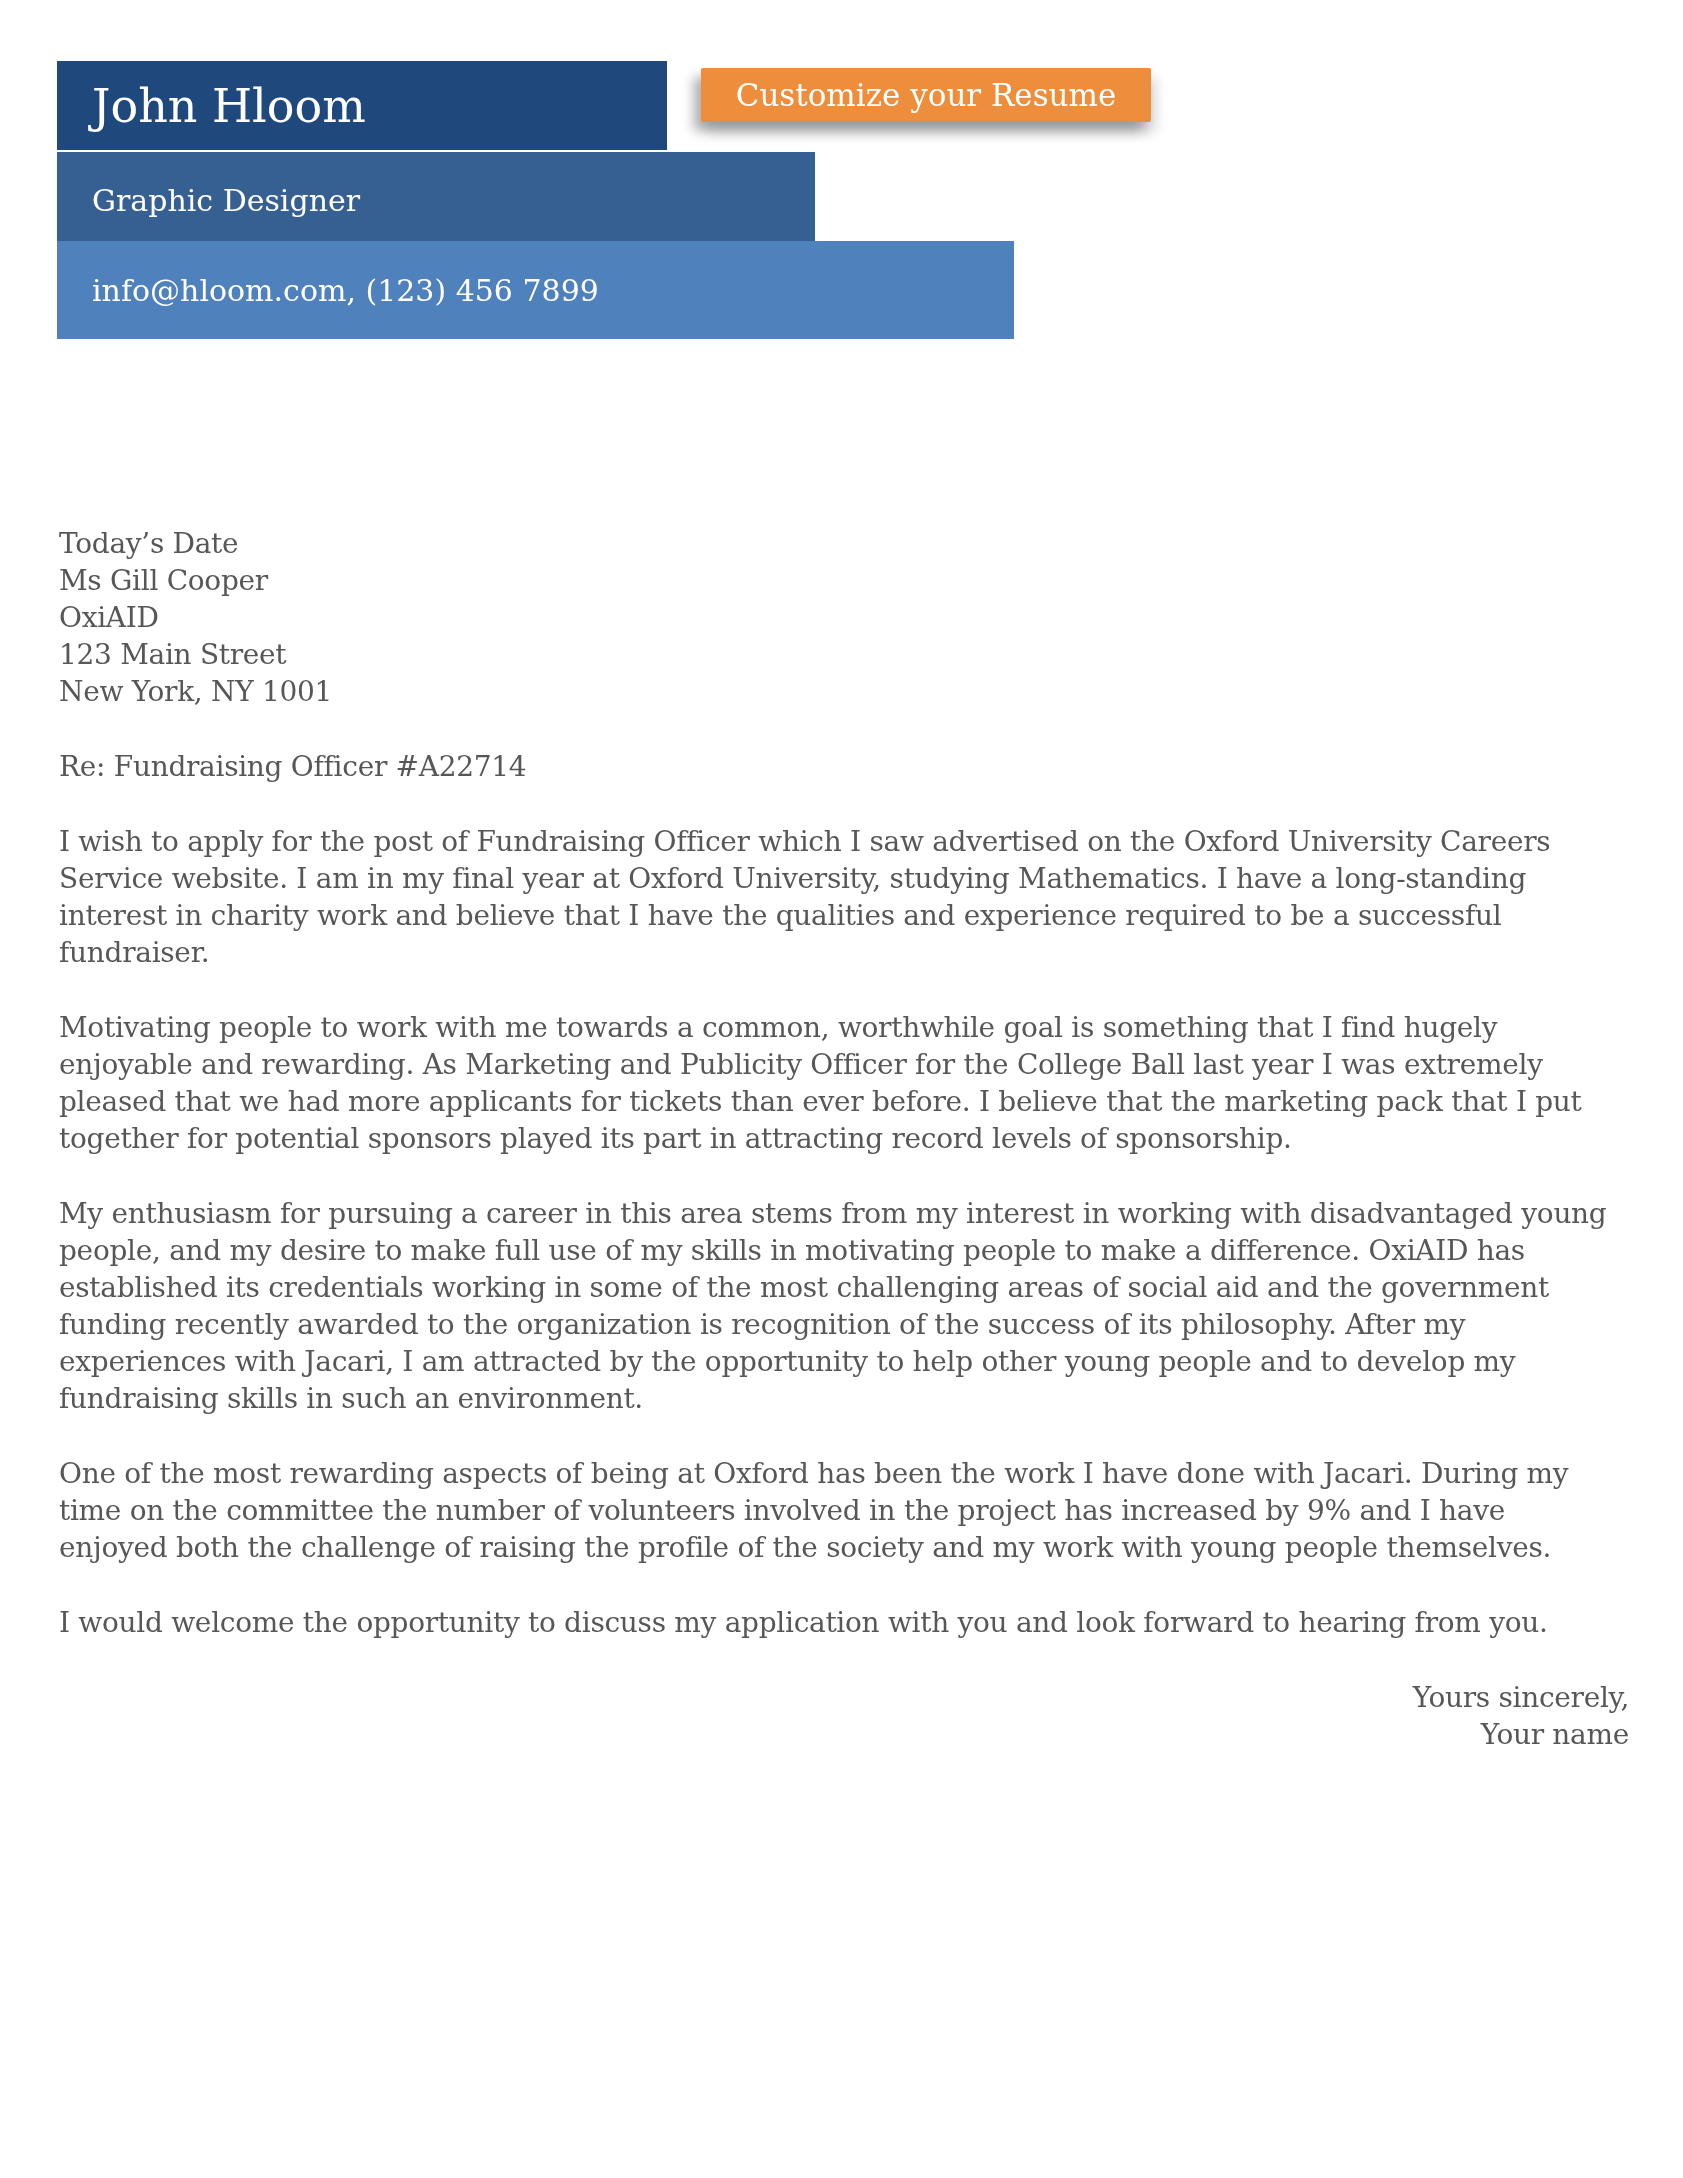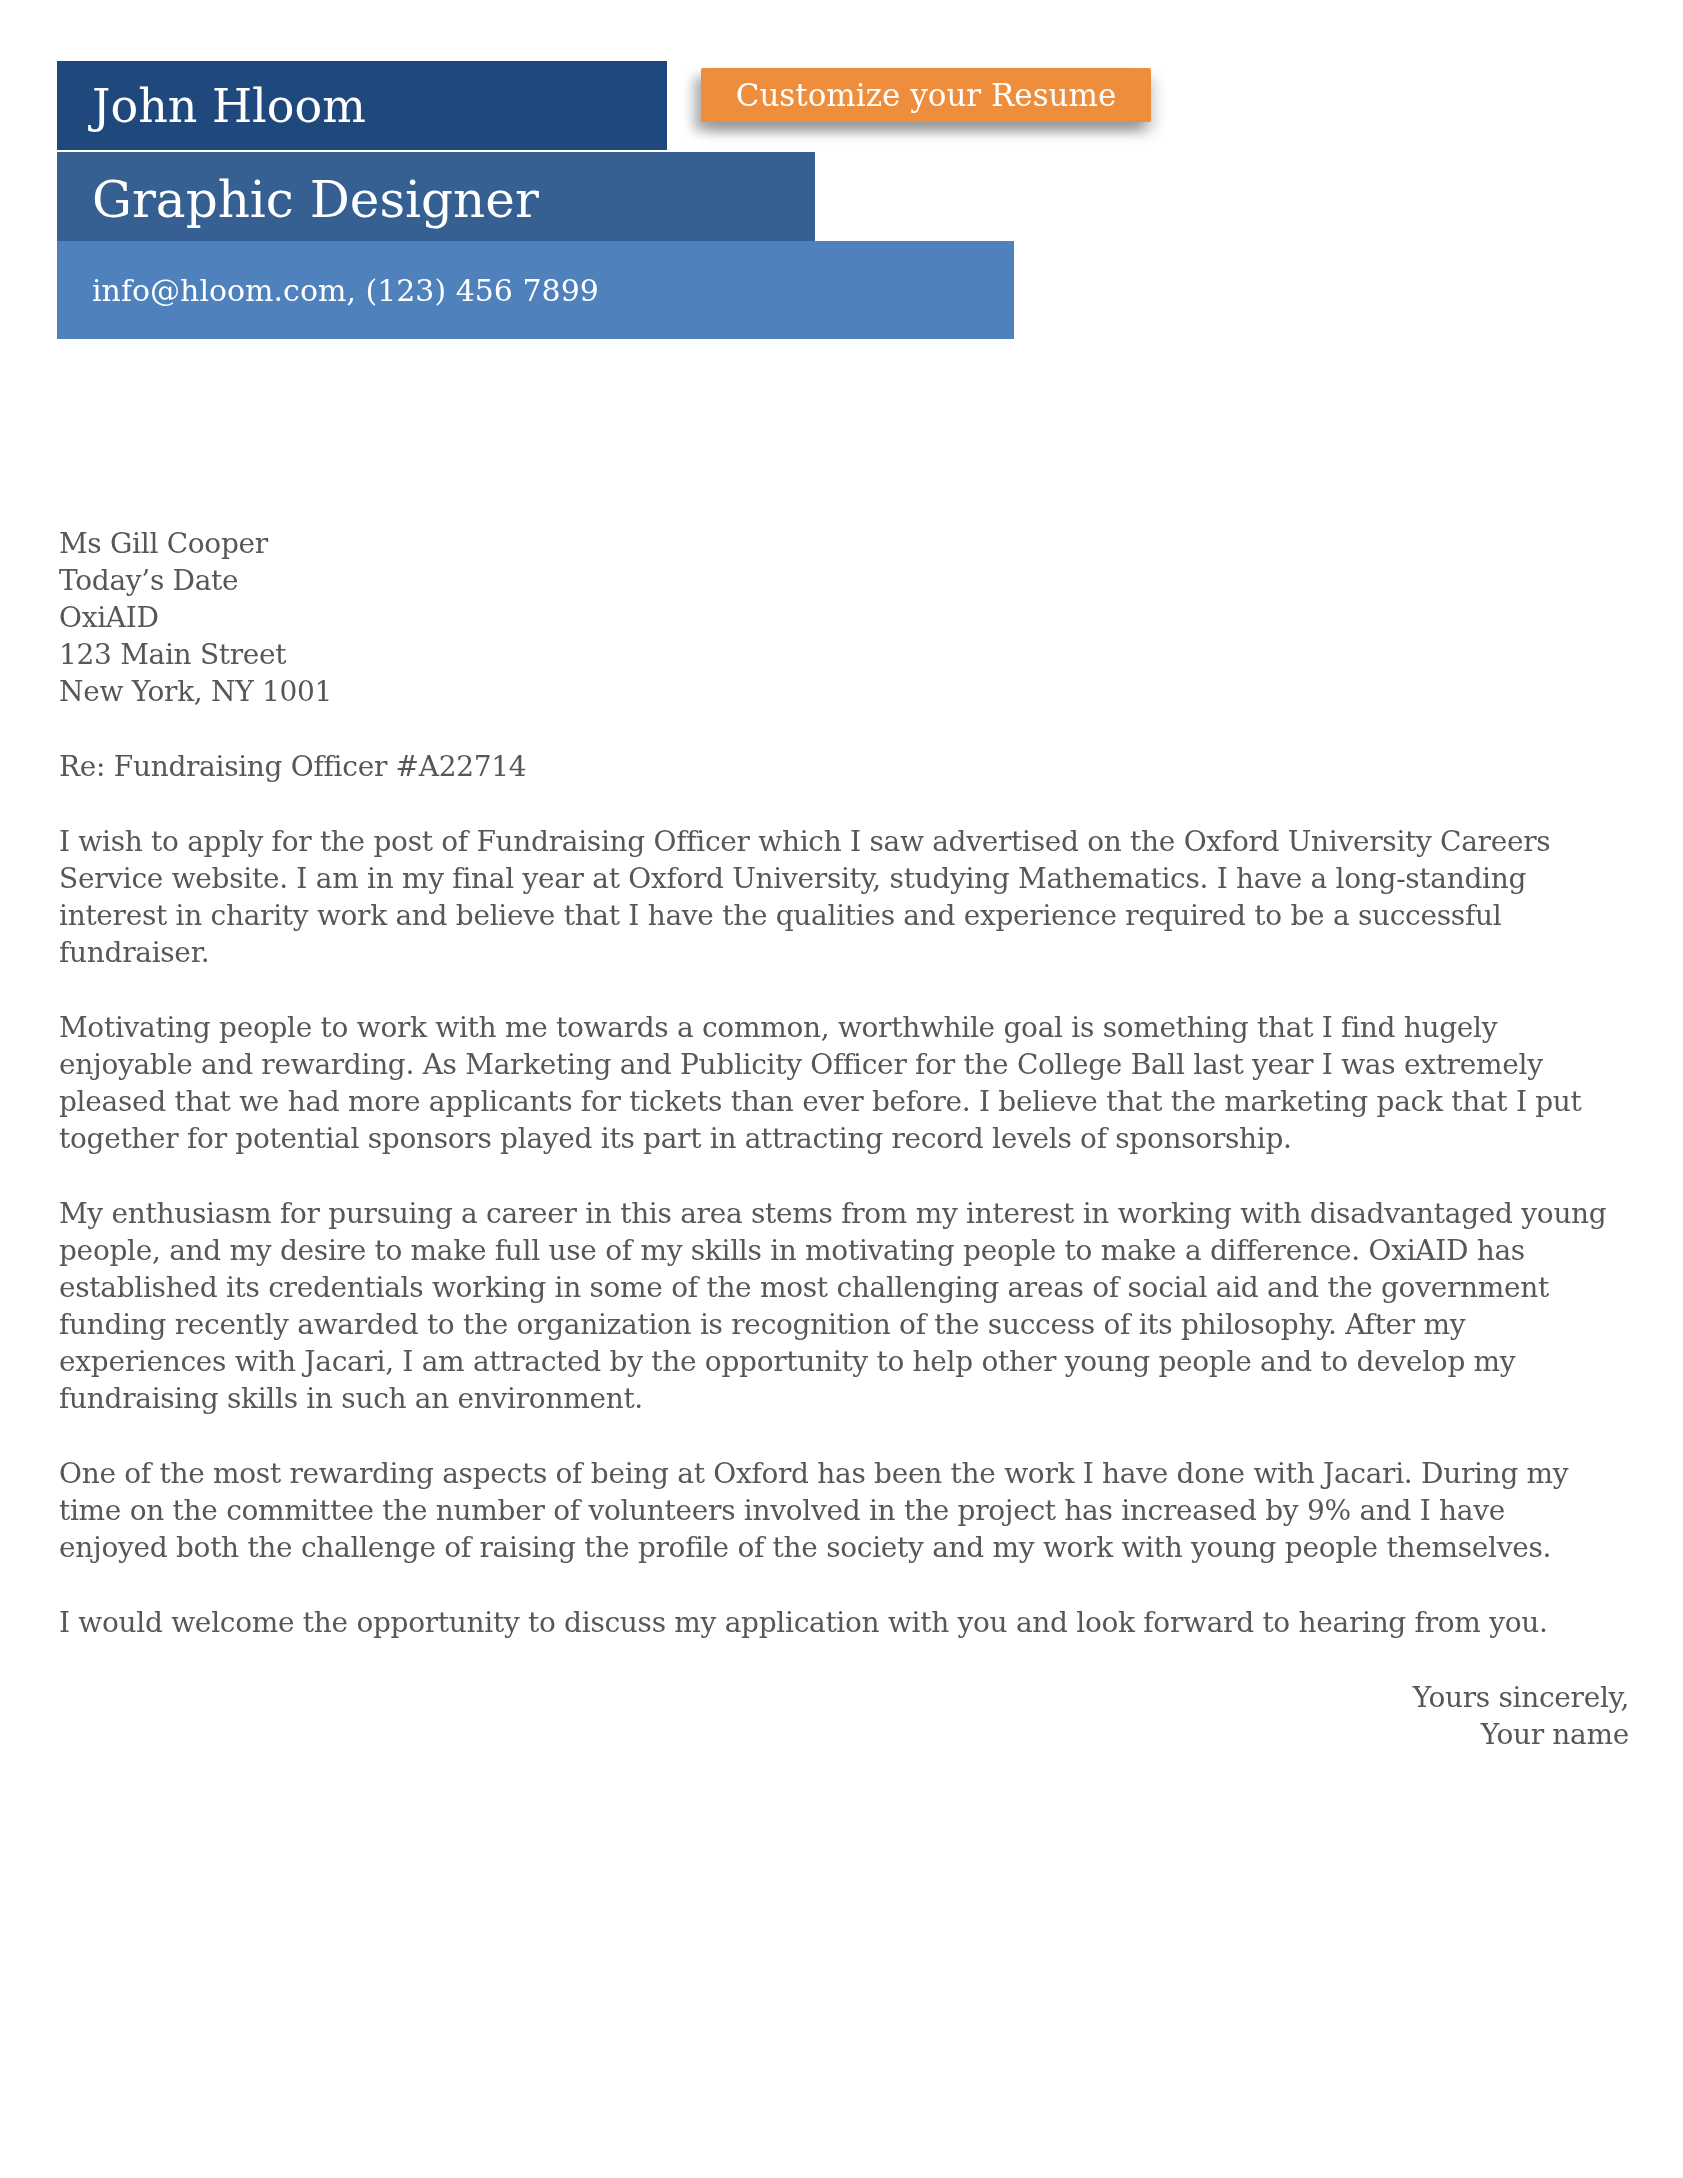--- a/index.html
+++ b/index.html
@@ -23,21 +23,21 @@
     box-sizing: border-box;
   }
   .bar-name {
     top: 61px; width: 610px; height: 89px;
     background: #1F497D;
     font-size: 46px;
   }
   .bar-title {
     top: 152px; width: 758px; height: 96px;
     background: #366092;
-    font-size: 50px;
+    font-size: 30px;
   }
   .bar-contact {
     top: 241px; width: 957px; height: 98px;
     background: #4F81BD;
     font-size: 30px;
   }
 
   
   .cta {
     position: absolute;
@@ -86,22 +86,22 @@
 
   <div class="bar bar-contact">
     <span>info@hloom.com, (123) 456 7899</span>
   </div>
 
   <button class="cta">Customize your Resume</button>
 
   <div class="letter">
 
     <div class="block">
+      <div class="line">Today’s Date</div>
       <div class="line">Ms Gill Cooper</div>
-      <div class="line">Today’s Date</div>
       <div class="line">OxiAID</div>
       <div class="line">123 Main Street</div>
       <div class="line">New York, NY 1001</div>
     </div>
 
     <div class="block">
       <div class="line">Re: Fundraising Officer #A22714</div>
     </div>
 
     <div class="block">

